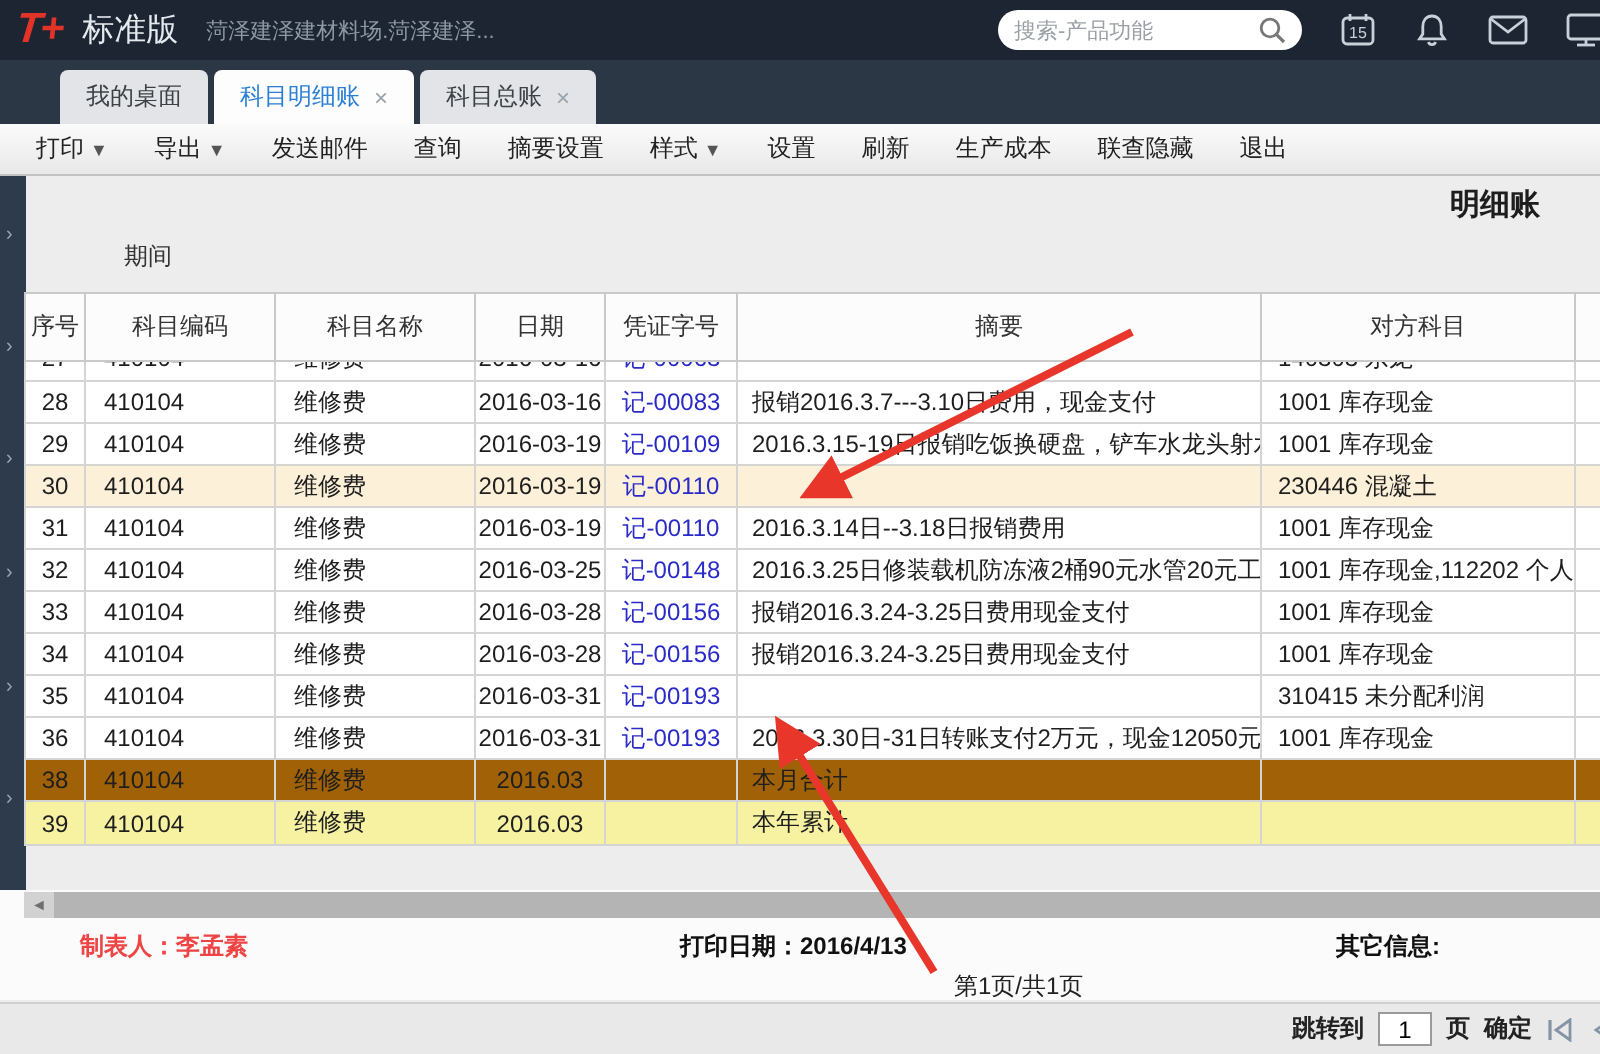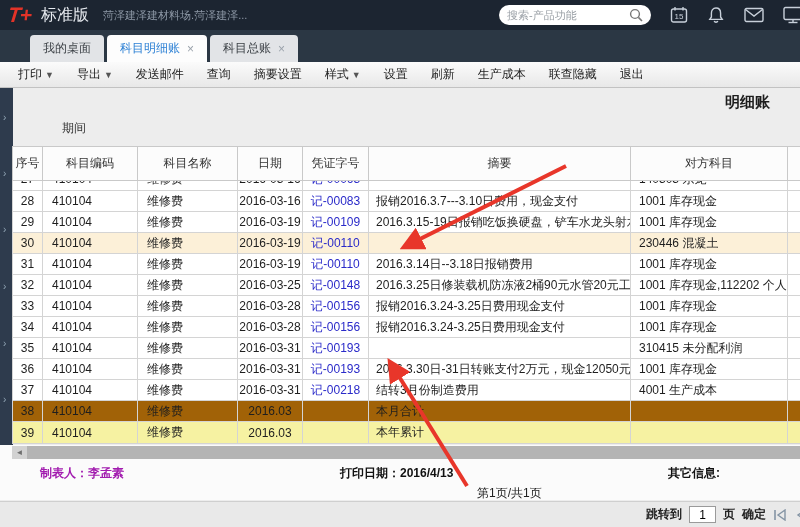--- a/index.html
+++ b/index.html
@@ -65,21 +65,21 @@
   tr.bgblue td  { background:#a16207; }
   tr.bgyellow td { background:#f6f2a2; height:22px; }
 
   
   .footer-area { position:absolute; left:0; top:357px; width:800px; height:55px; background:#fbfbfb; }
   .hscroll { position:absolute; left:12px; top:1px; width:788px; height:13px; background:#dedede;
              display:flex; }
   .hs-btn { width:15px; height:13px; background:#d2d2d2; color:#6f6f6f; font-size:8px;
             text-align:center; line-height:13px; }
   .hs-thumb { flex:1; background:#b4b4b4; }
-  .f-preparer { position:absolute; left:40px; top:20px; font-weight:bold; color:#a21caf; }
+  .f-preparer { position:absolute; left:40px; top:20px; font-weight:bold; color:#ef4444; }
   .f-printdate { position:absolute; left:340px; top:20px; font-weight:bold; color:#111; }
   .f-other { position:absolute; left:668px; top:20px; font-weight:bold; color:#111; }
   .f-pageinfo { position:absolute; left:477px; top:40px; color:#222; }
 
   
   .statusbar { position:absolute; bottom:0; left:0; width:100%; height:26px; background:#e9e9e9;
                border-top:1px solid #cfcfcf; }
   .pager { position:absolute; right:-8px; top:0; height:100%; display:flex; align-items:center; gap:7px; }
   .pager .lbl { color:#222; font-weight:bold; }
   .pager input { width:27px; height:17px; border:1px solid #9a9a9a; text-align:center; font-size:12px;
@@ -303,30 +303,20 @@
             <tr>
               <td class="c-no"><span>36</span></td>
               <td class="c-code"><span>410104</span></td>
               <td class="c-name"><span>维修费</span></td>
               <td class="c-date"><span>2016-03-31</span></td>
               <td class="c-vou"><span>记-00193</span></td>
               <td class="c-sum"><span>2016.3.30日-31日转账支付2万元，现金12050元</span></td>
               <td class="c-opp"><span>1001 库存现金</span></td>
               <td><span></span></td>
             </tr>
-            <tr>
-              <td class="c-no"><span>37</span></td>
-              <td class="c-code"><span>410104</span></td>
-              <td class="c-name"><span>维修费</span></td>
-              <td class="c-date"><span>2016-03-31</span></td>
-              <td class="c-vou"><span>记-00218</span></td>
-              <td class="c-sum"><span>结转3月份制造费用</span></td>
-              <td class="c-opp"><span>4001 生产成本</span></td>
-              <td><span></span></td>
-            </tr>
             <tr class="bgblue">
               <td class="c-no"><span>38</span></td>
               <td class="c-code"><span>410104</span></td>
               <td class="c-name"><span>维修费</span></td>
               <td class="c-date"><span>2016.03</span></td>
               <td class="c-vou"><span></span></td>
               <td class="c-sum"><span>本月合计</span></td>
               <td class="c-opp"><span></span></td>
               <td><span></span></td>
             </tr>

